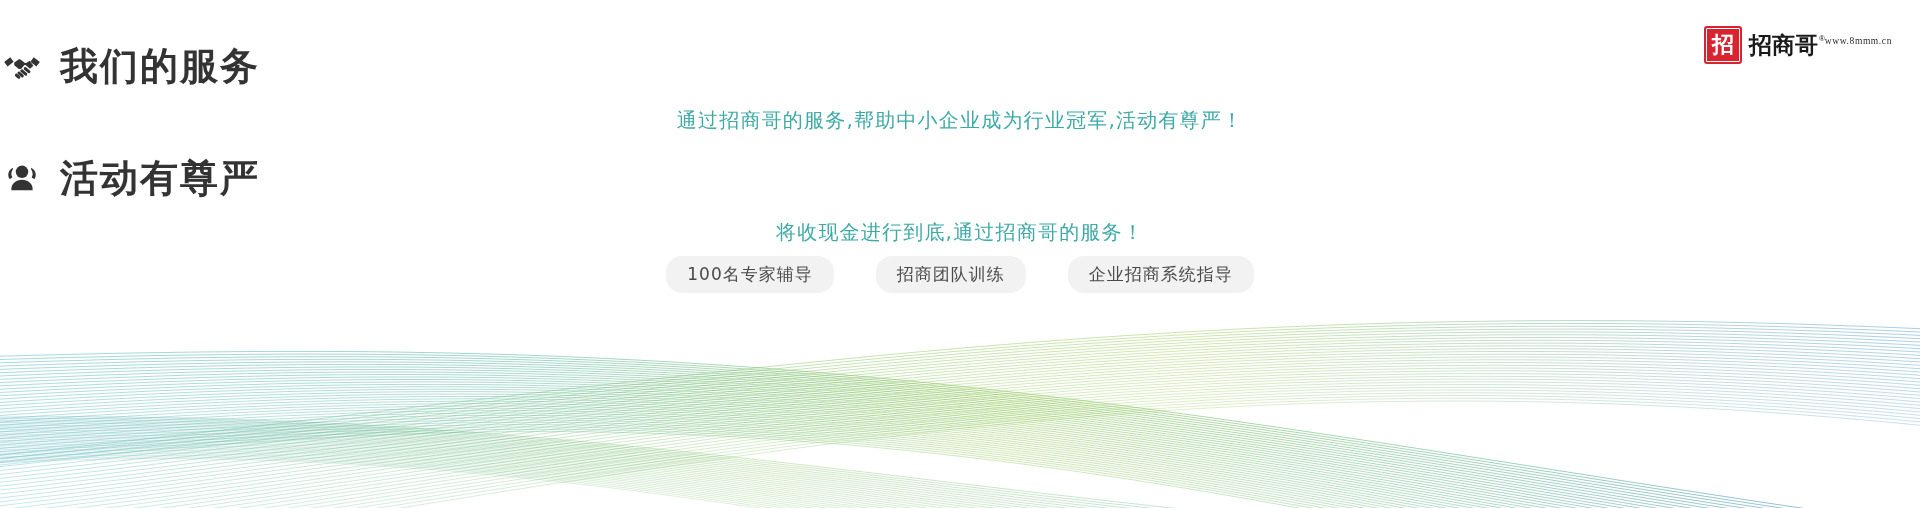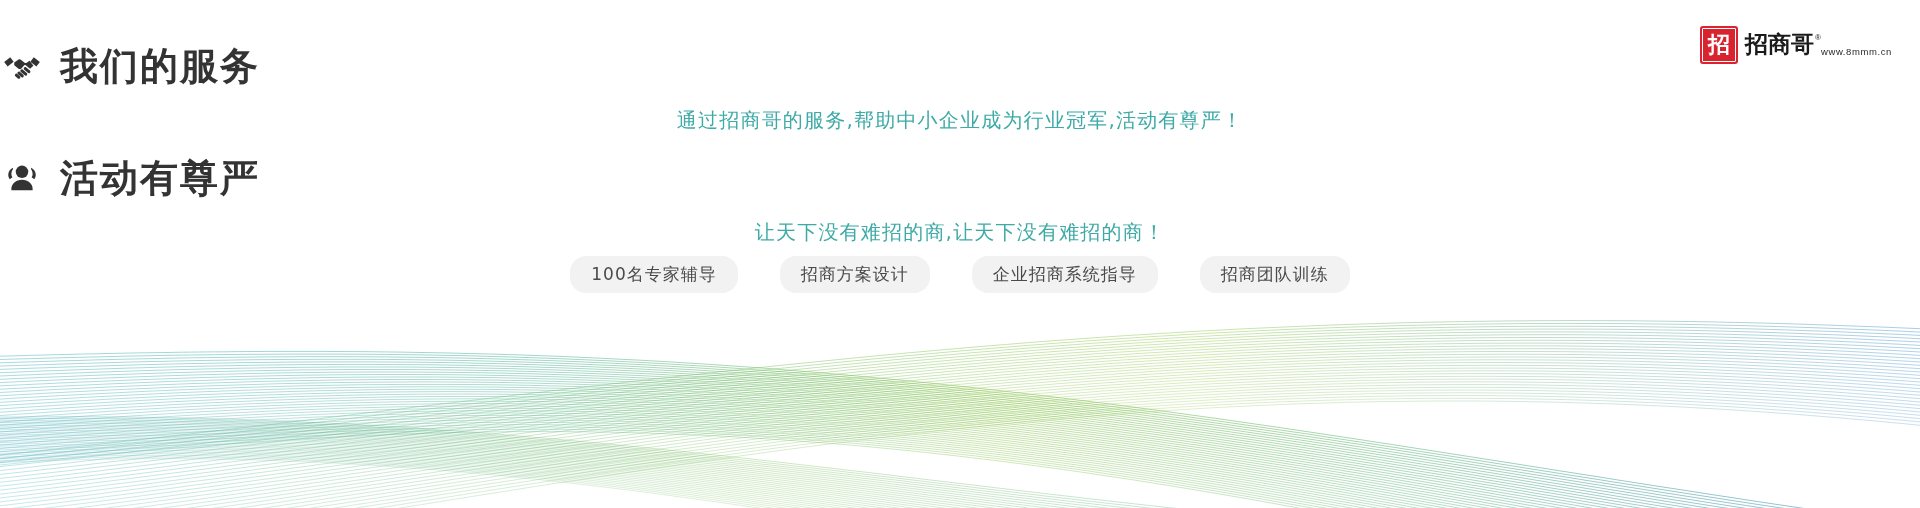--- a/index.html
+++ b/index.html
@@ -87,22 +87,22 @@
   #logo-reg {
     font-size: 8px;
     color: #1a1a1a;
     margin-left: 1px;
     margin-top: 1px;
   }
   #logo-url {
     font-size: 9.5px;
     color: #2b2b2b;
     letter-spacing: 0.6px;
-    margin-top: 14px;
-    font-family: Liberation Sans, sans-serif;
+    margin-top: 3px;
+    font-family: Liberation Serif, serif;
   }
 
   
   #content {
     position: relative;
     z-index: 4;
     width: 1920px;
     text-align: center;
     padding-top: 46px;
     box-sizing: border-box;
@@ -323,24 +323,23 @@
         <span class="hicon">
           <svg viewBox="0 0 64 64" width="44" height="40" fill="currentColor" aria-hidden="true">
             <circle cx="32" cy="20.5" r="10"></circle>
             <path d="M32 33 C22.5 33 15 39.5 15 47.5 L15 50 L49 50 L49 47.5 C49 39.5 41.5 33 32 33 Z"></path>
             <path d="M17.5 14 C13.0 16.0 10.0 20.2 10.0 25.2 C10.0 28.0 10.9 30.5 12.5 32.5 L16.6 29.0 C15.6 27.8 15.0 26.2 15.0 24.5 C15.0 21.3 16.0 18.4 17.5 16.5 Z"></path>
             <path d="M46.5 14 C51.0 16.0 54.0 20.2 54.0 25.2 C54.0 28.0 53.1 30.5 51.5 32.5 L47.4 29.0 C48.4 27.8 49.0 26.2 49.0 24.5 C49.0 21.3 48.0 18.4 46.5 16.5 Z"></path>
           </svg>
         </span>
         <span class="title">活动有尊严</span>
       </div>
-      <div class="subtitle">让天下没有难招的商,让天下没有难招的商！</div>
+      <div class="subtitle">将收现金进行到底,通过招商哥的服务！</div>
     </div>
 
     <div id="tags">
       <span class="tag">100名专家辅导</span>
-      <span class="tag">招商方案设计</span>
+      <span class="tag">招商团队训练</span>
       <span class="tag">企业招商系统指导</span>
-      <span class="tag">招商团队训练</span>
     </div>
 
   </div>
 </div>
 
 </body></html>

